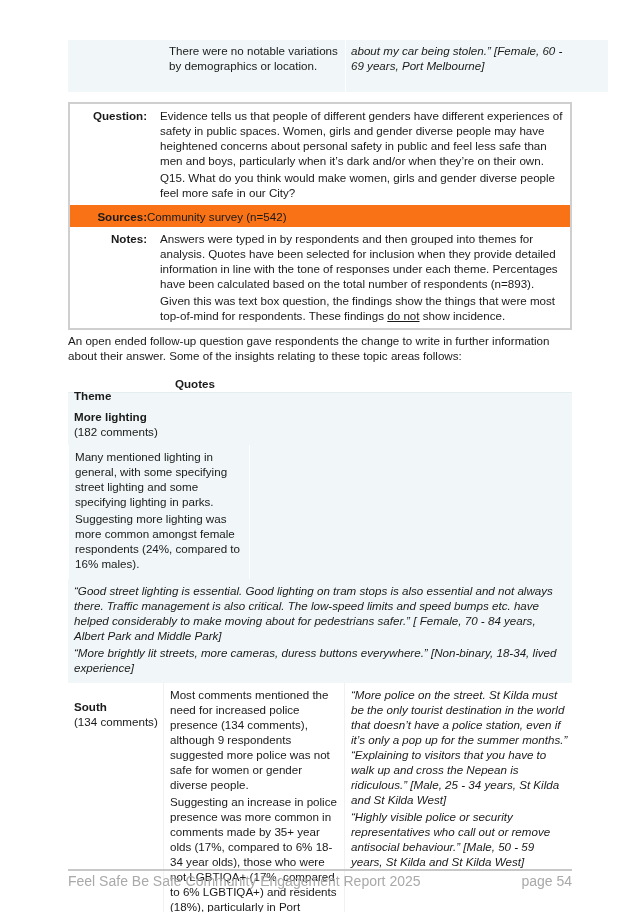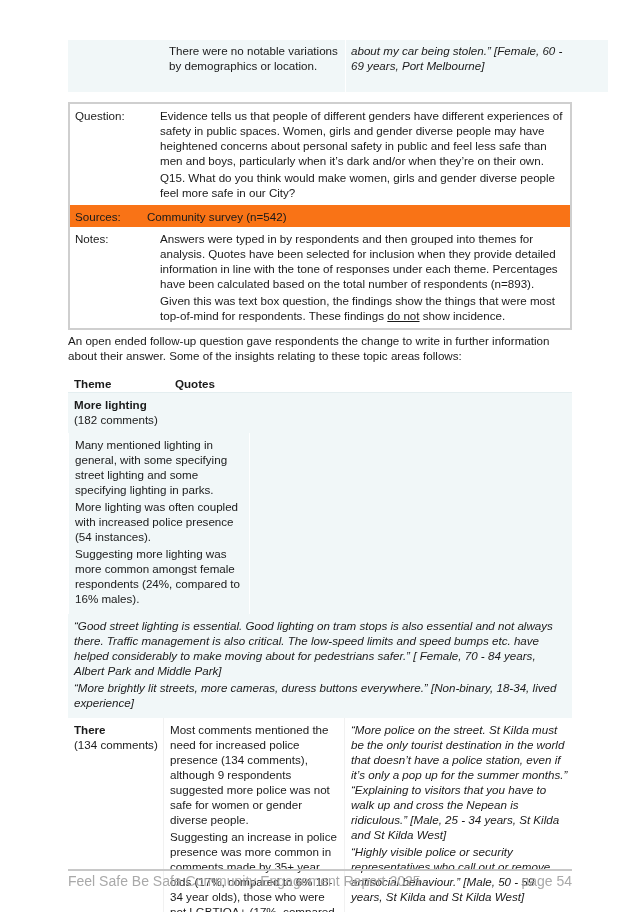--- a/index.html
+++ b/index.html
@@ -19,34 +19,34 @@
   .cont .c2 { position: absolute; left: 101px; top: 3px; width: 172px; }
   .cont .c3 { position: absolute; left: 283px; top: 3px; width: 221px; font-style: italic; }
   .cont .sep { position: absolute; left: 277px; top: 0; bottom: 0; width: 1px; background: #ffffff; }
 
   
   .infobox {
     position: absolute; left: 0; top: 102px; width: 500px;
     border: 2px solid #cfcfcf; background: #fff;
   }
   .info-row { display: flex; }
-  .info-row .lbl { width: 72px; padding: 4px 0 3px 5px; font-weight: normal; flex: none; }
+  .info-row .lbl { width: 72px; padding: 4px 0 3px 5px; font-weight: bold; flex: none; text-align: right; }
   .info-row .val { flex: 1; padding: 4px 6px 3px 0; }
   .info-row .val p { margin: 0 0 2px 13px; }
   .info-row.alt { background: #f97316; }
   u { text-decoration: underline; }
 
   .intro { position: absolute; left: 0; top: 333px; width: 506px; }
   .intro p { margin: 0; }
 
   
   .tbl { position: absolute; left: 0; top: 374px; width: 504px; }
   .thead { display: flex; font-weight: bold; height: 18px; border-bottom: 1px solid #e4eef0; }
   .thead div { padding: 2px 0 0 6px; }
-  .col1 { width: 95px; flex: none; }
+  .col1 { width: 95px; flex: none; margin-top: 12px; }
   .col2 { width: 182px; flex: none; }
   .col3 { flex: 1; }
   .trow { display: flex; }
   .trow.tint { background: #f1f7f8; flex-direction: column; }
   .trow > div { padding: 4px 4px 6px 6px; box-sizing: border-box; }
   .trow .col2 { border-left: 1px solid #ffffff; border-right: 1px solid #ffffff; }
   .trow:not(.tint) .col2 { border-left: 1px solid #f1f1f1; border-right: 1px solid #f1f1f1; }
   .trow .col3 p { margin: 0 0 2px 0; font-style: italic; }
   .trow .col2 p { margin: 0 0 2px 0; }
   .theme-name { font-weight: bold; display: block; }
@@ -98,32 +98,31 @@
       <div class="col3">Quotes</div>
     </div>
 
     <div class="trow tint">
       <div class="col1">
         <span class="theme-name">More lighting</span>
         <span class="theme-count">(182 comments)</span>
       </div>
       <div class="col2">
         <p>Many mentioned lighting in general, with some specifying street lighting and some specifying lighting in parks.</p>
-        <p>More lighting was often coupled with increased police presence (54 instances).</p>
         <p>Suggesting more lighting was more common amongst female respondents (24%, compared to 16% males).</p>
       </div>
       <div class="col3">
         <p>“Good street lighting is essential. Good lighting on tram stops is also essential and not always there. Traffic management is also critical.  The low-speed limits and speed bumps etc. have helped considerably to make moving about for pedestrians safer.” [ Female, 70 - 84 years, Albert Park and Middle Park]</p>
         <p>“More brightly lit streets, more cameras, duress buttons everywhere.” [Non-binary, 18-34, lived experience]</p>
       </div>
     </div>
 
     <div class="trow">
       <div class="col1">
-        <span class="theme-name">There</span>
+        <span class="theme-name">South</span>
         <span class="theme-count">(134 comments)</span>
       </div>
       <div class="col2">
         <p>Most comments mentioned the need for increased police presence (134 comments), although 9 respondents suggested more police was not safe for women or gender diverse people.</p>
         <p>Suggesting an increase in police presence was more common in comments made by 35+ year olds (17%, compared to 6% 18-34 year olds), those who were not LGBTIQA+ (17%, compared to 6% LGBTIQA+) and residents (18%), particularly in Port Melbourne (22%), South Melbourne (21%) and St Kilda and St Kilda West (19%).</p>
       </div>
       <div class="col3">
         <p>“More police on the street.  St Kilda must be the only tourist destination in the world that doesn’t have a police station, even if it’s only a pop up for the summer months.”  “Explaining to visitors that you have to walk up and cross the Nepean is ridiculous.” [Male, 25 - 34 years, St Kilda and St Kilda West]</p>
         <p>“Highly visible police or security representatives who call out or remove antisocial behaviour.” [Male, 50 - 59 years, St Kilda and St Kilda West]</p>
       </div>

